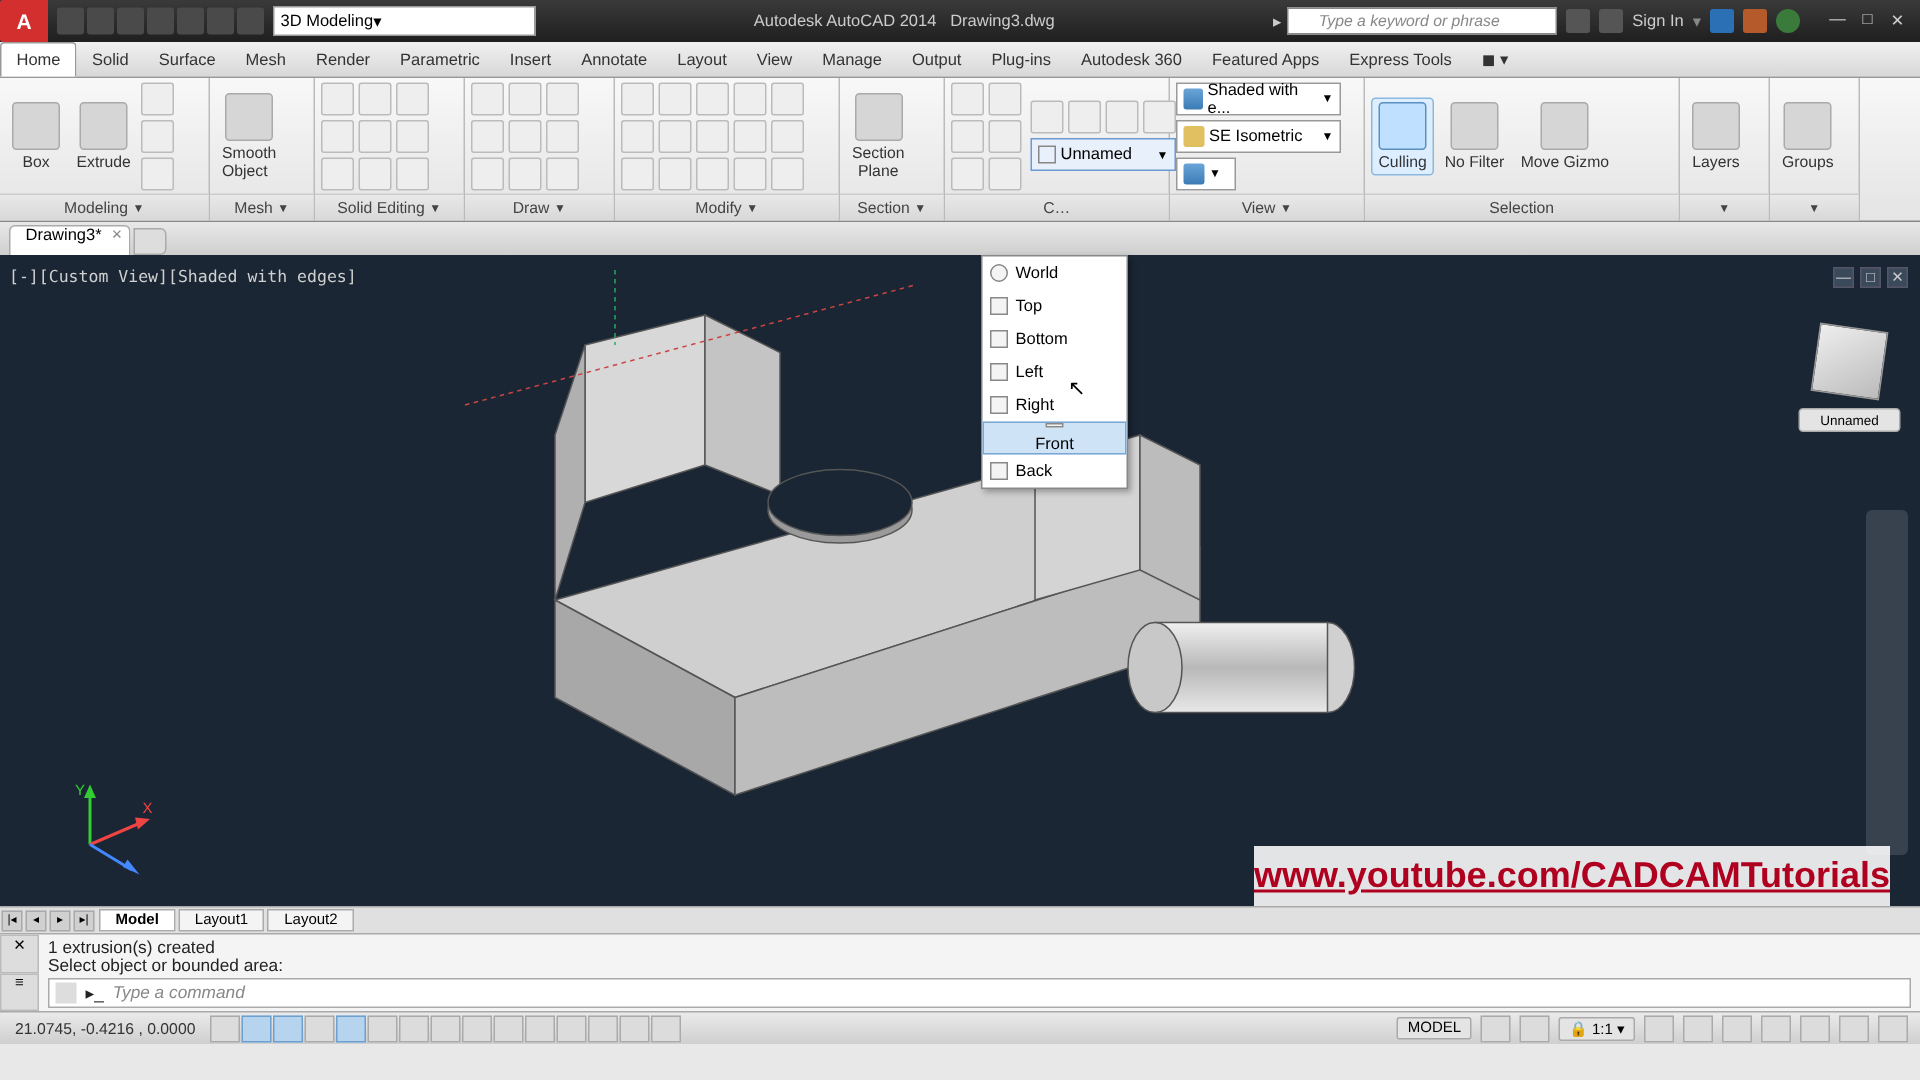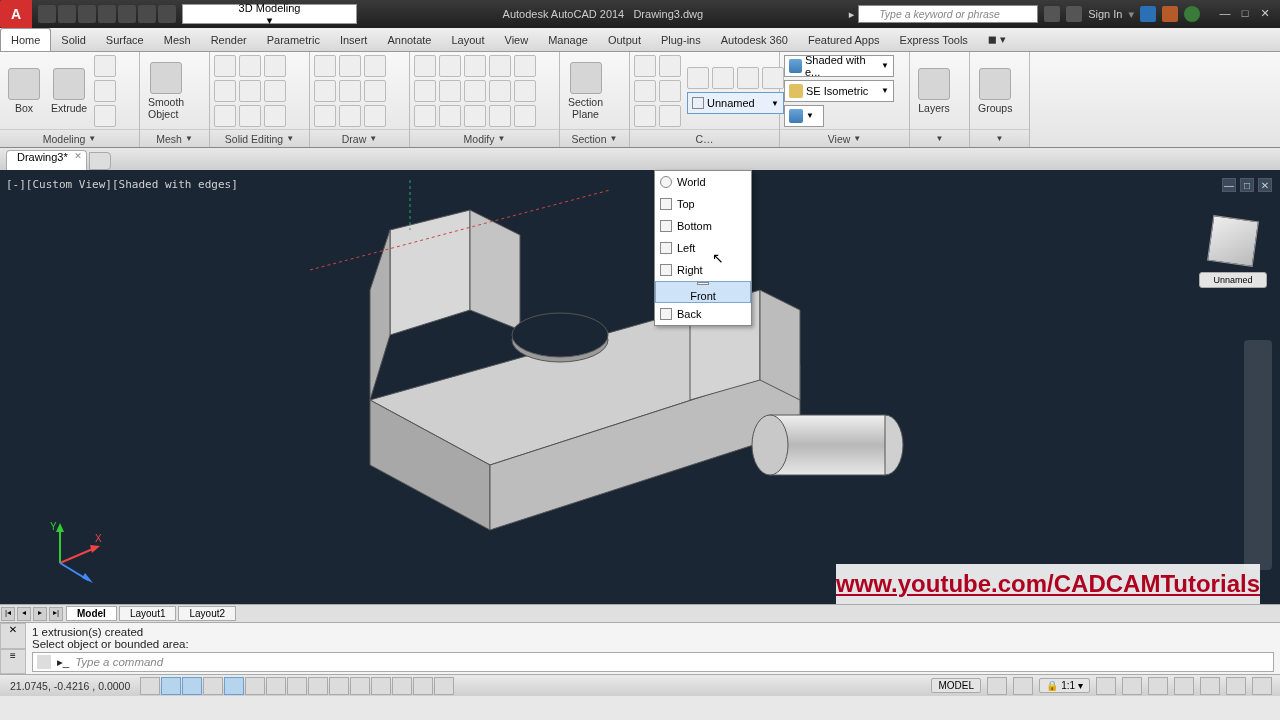--- a/index.html
+++ b/index.html
@@ -3,21 +3,21 @@
 <meta charset="utf-8">
 <style>
 * { margin: 0; padding: 0; box-sizing: border-box; font-family: "Segoe UI", Tahoma, sans-serif; }
 html, body { width: 1280px; height: 720px; overflow: hidden; background: #e8e8e8; }
 
 
 .titlebar { height: 28px; background: linear-gradient(#3a3a3a, #1f1f1f); display: flex; align-items: center; color: #ccc; font-size: 11px; }
 .app-logo { width: 32px; height: 28px; background: #d32f2f; display: flex; align-items: center; justify-content: center; color: #fff; font-weight: bold; font-size: 14px; border-radius: 2px 0 0 2px; }
 .qat { display: flex; align-items: center; gap: 2px; padding: 0 6px; }
 .qat-btn { width: 18px; height: 18px; background: #4a4a4a; border-radius: 2px; }
-.workspace-dd { width: 175px; height: 20px; background: #fff; border: 1px solid #999; font-size: 11px; padding: 1px 4px; display: flex; align-items: center; justify-content: center; color: #000; flex-direction: column; }
+.workspace-dd { width: 175px; height: 20px; background: #fff; border: 1px solid #999; font-size: 11px; padding: 1px 4px; display: flex; align-items: center; justify-content: flex-start; color: #000; }
 .title-text { flex: 1; text-align: center; color: #ccc; font-size: 11px; }
 .title-search { width: 180px; height: 18px; background: #fff; border: 1px solid #888; font-size: 10.5px; font-style: italic; color: #888; padding: 0 20px; display: flex; align-items: center; margin-right: 6px; }
 .title-right { display: flex; align-items: center; gap: 6px; padding-right: 6px; }
 .tr-icon { width: 16px; height: 16px; background: #555; border-radius: 2px; }
 .signin { color: #ccc; font-size: 11px; }
 .win-controls { display: flex; gap: 2px; margin-left: 10px; }
 .win-btn { width: 18px; height: 14px; color: #ccc; font-size: 11px; text-align: center; }
 
 
 .menubar { height: 24px; background: linear-gradient(#f0f0f0, #d8d8d8); display: flex; align-items: stretch; font-size: 11px; border-bottom: 1px solid #999; }
@@ -334,20 +334,39 @@
             <span style="font-size:8px">▼</span>
           </div>
       </div>
     </div>
     <div class="panel-title">
         <span>View</span>
         <span class="dd">▼</span>
       </div>
   </div>
 
+  <div class="panel" style="width:210px">
+    <div class="panel-body">
+      <div class="big-btn active">
+          <div class="big-icon"></div>
+          <span>Culling</span>
+        </div>
+      <div class="big-btn">
+          <div class="big-icon"></div>
+          <span>No Filter</span>
+        </div>
+      <div class="big-btn">
+          <div class="big-icon"></div>
+          <span>Move Gizmo</span>
+        </div>
+    </div>
+    <div class="panel-title">
+        <span>Selection</span>
+      </div>
+  </div>
 
   <div class="panel" style="width:60px">
     <div class="panel-body">
         <div class="big-btn">
           <div class="big-icon"></div>
           <span>Layers</span>
         </div>
       </div>
     <div class="panel-title">
         <span class="dd">▼</span>

